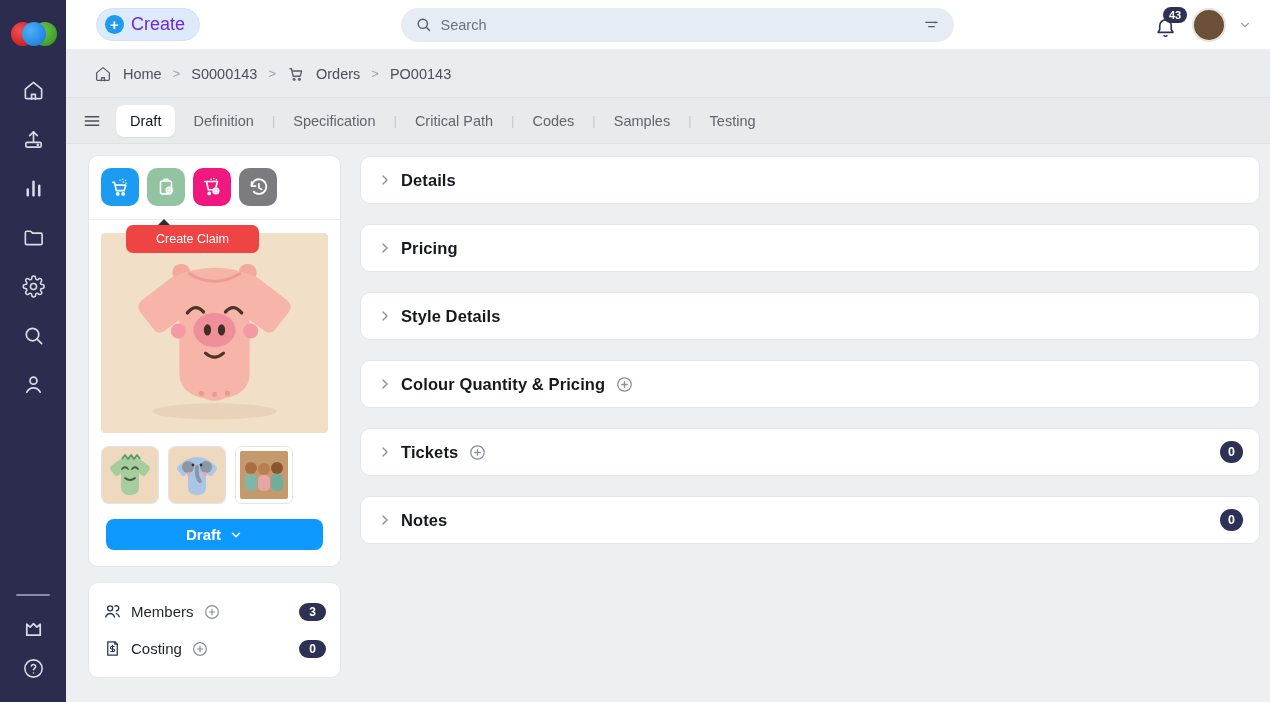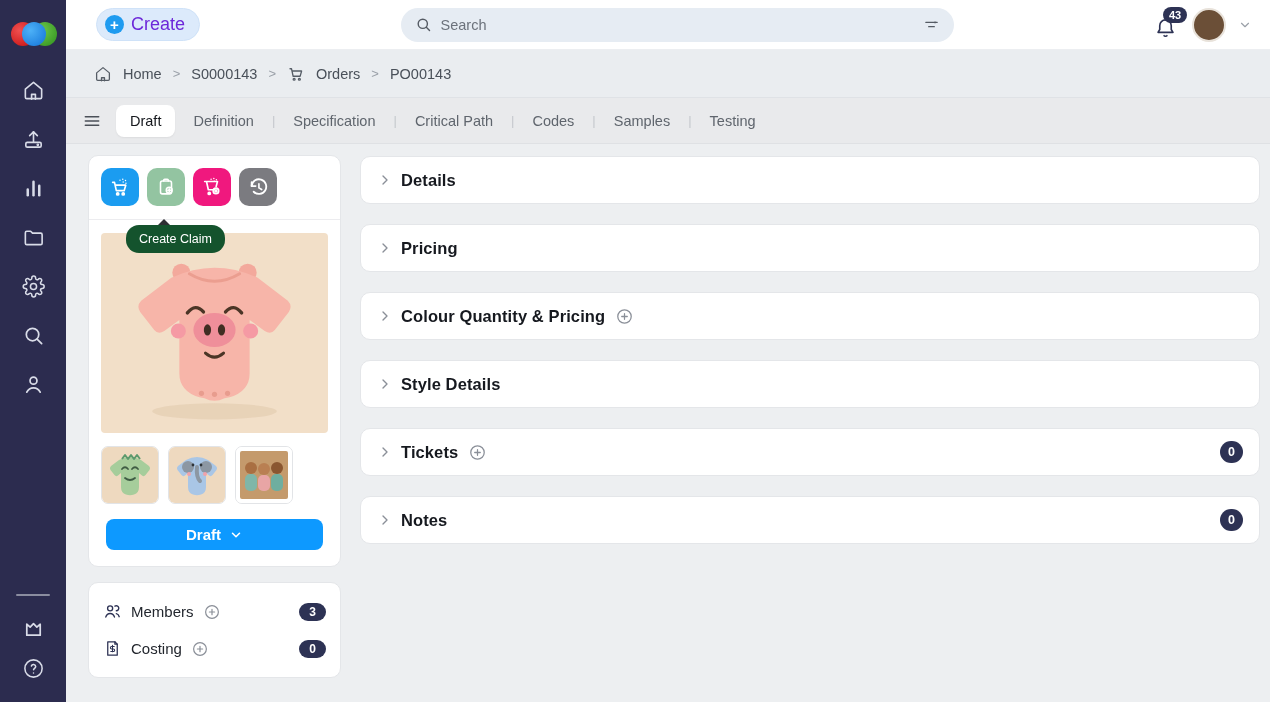--- a/index.html
+++ b/index.html
@@ -62,21 +62,21 @@
 
   
   .content { flex:1; display:flex; padding:11px 10px 0 22px; gap:19px; overflow:hidden; }
   .left-col { width:253px; flex-shrink:0; }
   .card { background:#fff; border:1px solid #e4e6e9; border-radius:10px; }
   .order-card { padding:12px; position:relative; }
   .actions { display:flex; gap:8px; }
   .action-btn { width:38px; height:38px; border:none; border-radius:10px; color:#fff; display:flex; align-items:center; justify-content:center; cursor:pointer; }
   .action-btn svg { width:22px; height:22px; }
   .card-divider { height:1px; background:#ececef; margin:13px -12px 13px -12px; }
-  .tooltip { position:absolute; left:37px; top:69px; background:#14532d; color:#fff; font-size:12.5px; padding:7px 13px; border-radius:13px; z-index:6; white-space:nowrap; }
+  .tooltip { position:absolute; left:37px; top:69px; background:#ef4444; color:#fff; font-size:12.5px; padding:7px 30px; border-radius:7px; z-index:6; white-space:nowrap; }
   .tooltip::before { content:""; position:absolute; top:-6px; left:32px; border:6px solid transparent; border-bottom-color:#2e2f33; border-top:none; }
   .product-image { width:100%; height:200px; border-radius:4px; overflow:hidden; display:block; }
   .thumbs { display:flex; gap:9px; margin-top:13px; }
   .thumb { width:58px; height:58px; border-radius:7px; border:1px solid #e2e4e7; overflow:hidden; padding:0; background:#fff; cursor:pointer; }
   .thumb svg { display:block; width:100%; height:100%; }
   .draft-btn { margin:15px 5px 4px 5px; width:calc(100% - 10px); height:31px; background:#0d99ff; border:none; border-radius:8px; color:#fff; font-size:15px; font-weight:600; display:flex; align-items:center; justify-content:center; gap:8px; cursor:pointer; font-family:inherit; }
   .draft-btn svg { width:14px; height:14px; }
 
   .links-card { margin-top:15px; padding:10px 12px; }
   .link-row { display:flex; align-items:center; gap:9px; padding:9px 2px; cursor:pointer; }
@@ -397,38 +397,38 @@
           <svg class="chev" viewBox="0 0 24 24" fill="none" stroke="currentColor" stroke-width="2" stroke-linecap="round" stroke-linejoin="round">
               <path d="m9 6 6 6-6 6"></path>
             </svg>
           <span class="section-title">Pricing</span>
         </div>
 
         <div class="section-row">
           <svg class="chev" viewBox="0 0 24 24" fill="none" stroke="currentColor" stroke-width="2" stroke-linecap="round" stroke-linejoin="round">
               <path d="m9 6 6 6-6 6"></path>
             </svg>
+          <span class="section-title">Style Details</span>
+        </div>
+
+        <div class="section-row">
+          <svg class="chev" viewBox="0 0 24 24" fill="none" stroke="currentColor" stroke-width="2" stroke-linecap="round" stroke-linejoin="round">
+              <path d="m9 6 6 6-6 6"></path>
+            </svg>
           <span class="section-title">Colour Quantity &amp; Pricing</span>
           <svg class="section-add" viewBox="0 0 24 24" fill="none" stroke="currentColor" stroke-width="1.6" stroke-linecap="round">
               <circle cx="12" cy="12" r="8.5"></circle>
               <path d="M12 8.5v7M8.5 12h7"></path>
             </svg>
         </div>
 
         <div class="section-row">
           <svg class="chev" viewBox="0 0 24 24" fill="none" stroke="currentColor" stroke-width="2" stroke-linecap="round" stroke-linejoin="round">
               <path d="m9 6 6 6-6 6"></path>
             </svg>
-          <span class="section-title">Style Details</span>
-        </div>
-
-        <div class="section-row">
-          <svg class="chev" viewBox="0 0 24 24" fill="none" stroke="currentColor" stroke-width="2" stroke-linecap="round" stroke-linejoin="round">
-              <path d="m9 6 6 6-6 6"></path>
-            </svg>
           <span class="section-title">Tickets</span>
           <svg class="section-add" viewBox="0 0 24 24" fill="none" stroke="currentColor" stroke-width="1.6" stroke-linecap="round">
               <circle cx="12" cy="12" r="8.5"></circle>
               <path d="M12 8.5v7M8.5 12h7"></path>
             </svg>
           <span class="section-badge">0</span>
         </div>
 
 
         <div class="section-row">

